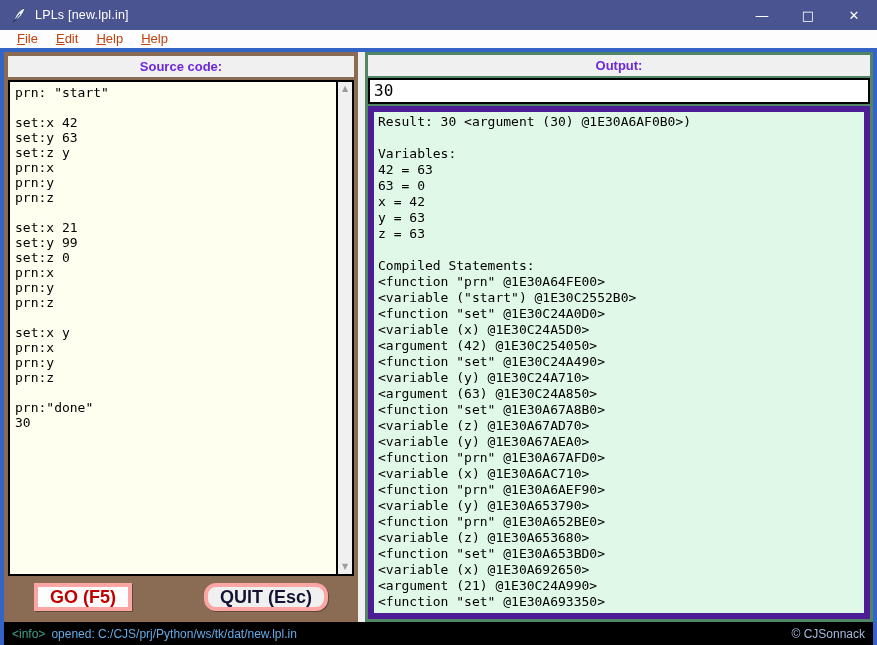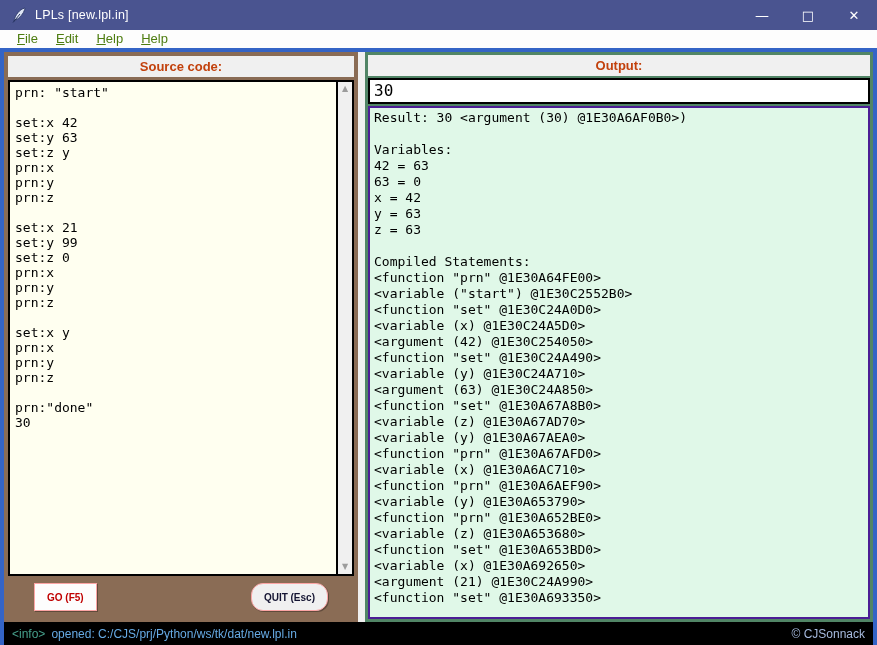--- a/index.html
+++ b/index.html
@@ -14,58 +14,58 @@
   .title-text { font-size:12.5px; letter-spacing:.2px; }
   .win-controls { margin-left:auto; display:flex; height:100%; }
   .win-btn { width:46px; height:100%; display:flex; align-items:center; justify-content:center;
              color:#ffffff; font-size:13px; font-family:"DejaVu Sans", sans-serif; cursor:default; }
   .win-btn.min  { font-size:14px; }
   .win-btn.max  { font-size:13px; }
   .win-btn.close{ font-size:13px; }
 
   
   .menubar { height:18px; background:#fdfdfd; display:flex; align-items:center; padding-left:8px; flex:0 0 18px; }
-  .menu-item { display:inline-block; font-size:13px; color:#4d7c0f; padding:0 9px; line-height:18px; }
+  .menu-item { display:inline-block; font-size:13px; color:#c2410c; padding:0 9px; line-height:18px; }
   .menu-item::first-letter { text-decoration:underline; }
 
   
   .frame { flex:1 1 auto; border:4px solid #3464c6; border-bottom:none; display:flex; flex-direction:column; background:#f0f0f0; }
   .panes { flex:0 0 570px; display:flex; background:#f0f0f0; }
 
   .panel { display:flex; flex-direction:column; }
   .panel.left  { flex:0 0 354px; background:#8a6c55; padding:4px; }
   .pane-gap    { flex:0 0 7px; background:#f0f0f0; }
   .panel.right { flex:1 1 auto; background:#518566; padding:3px; }
 
-  .pane-hdr { background:#f0f0f0; text-align:center; font-weight:bold; font-size:13px; color:#c2410c;
+  .pane-hdr { background:#f0f0f0; text-align:center; font-weight:bold; font-size:13px; color:#6d28d9;
               height:21px; line-height:21px; flex:0 0 21px; }
   .panel.left .pane-hdr { margin-bottom:3px; }
   .panel.right .pane-hdr { margin-bottom:2px; }
 
   
   .text-wrap { flex:1 1 auto; background:#fffff0; border:2px solid #000; display:flex; overflow:hidden; }
   pre.code { flex:1 1 auto; font-family:"DejaVu Sans Mono", monospace; font-size:13px; line-height:15px;
              color:#000; padding:3px 0 0 5px; white-space:pre; overflow:hidden; }
   .scrollbar { flex:0 0 16px; background:#f0f0f0; border-left:2px solid #000; display:flex;
                flex-direction:column; justify-content:space-between; align-items:center; padding:2px 0; }
   .sb-arrow { color:#9c9c9c; font-size:8px; line-height:10px; font-family:"DejaVu Sans", sans-serif; }
 
   
   .btn-row { flex:0 0 42px; display:flex; align-items:center; justify-content:space-between; padding:0 26px; }
-  .btn { height:28px; padding:0 12px; font-weight:bold; font-size:10px; border:1px solid #fca5a5;
+  .btn { height:28px; padding:0 12px; font-weight:bold; font-size:18px; border:4px solid #fca5a5;
          box-shadow:1px 1px 0 rgba(0,0,0,.3); cursor:default; font-family:"Liberation Sans", sans-serif; }
   .btn.go   { background:#fdfdfd; color:#c00000; }
   .btn.quit { background:#f0f0f0; color:#141432;border-radius:12px; }
 
   
   .entry { flex:0 0 26px; background:#ffffff; border:2px solid #000; font-family:"DejaVu Sans Mono", monospace;
            font-size:16px; line-height:22px; color:#000; padding-left:4px; margin-bottom:2px; }
 
   
-  pre.output { flex:1 1 auto; background:#e0f8e8; border:2px solid #4c1d95; font-family:"DejaVu Sans Mono", monospace;
+  pre.output { flex:1 1 auto; background:#e0f8e8; border:6px solid #4c1d95; font-family:"DejaVu Sans Mono", monospace;
                font-size:13px; line-height:16px; color:#000; padding:2px 0 0 4px; white-space:pre; overflow:hidden; }
 
   
   .statusbar { flex:1 1 18px; background:#000; display:flex; align-items:center; font-size:12px; padding:0 8px; }
   .status-level { color:#46a08c; margin-right:6px; }
   .status-msg { color:#66aae4; }
   .status-copy { margin-left:auto; color:#a6bade; }
 </style>
 </head>
 <body>

